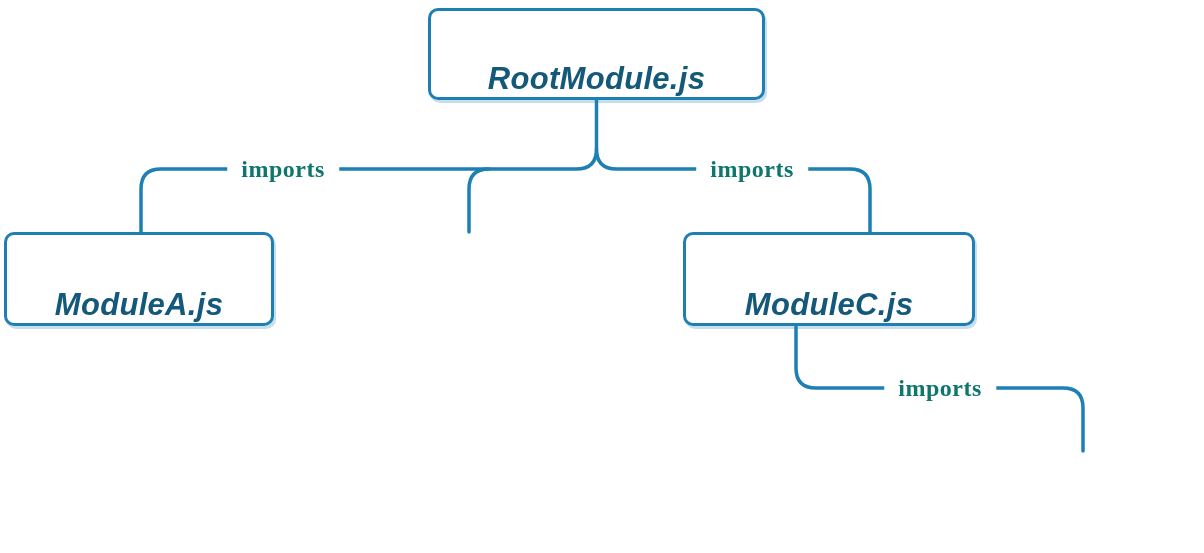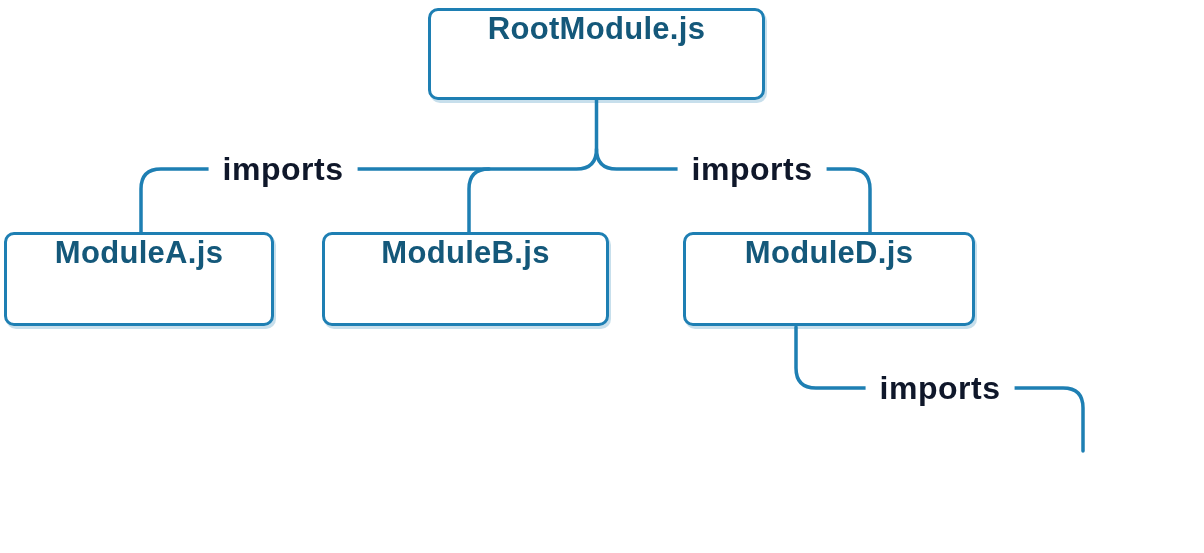--- a/index.html
+++ b/index.html
@@ -28,42 +28,44 @@
     stroke-width: 3.5;
     stroke-linecap: round;
   }
   .node {
     position: absolute;
     background: #ffffff;
     border: 3px solid #1e7fb3;
     border-radius: 10px;
     box-shadow: 2px 3px 0 rgba(30, 127, 179, 0.25);
     display: flex;
-    align-items: flex-start;
+    align-items: flex-end;
     justify-content: center;
     box-sizing: border-box;
+    font-style: italic;
   }
   .node-label {
     color: #14587a;
     font-size: 31px;
     font-weight: 700;
     letter-spacing: 0.3px;
     white-space: nowrap;
   }
   .edge-label {
     position: absolute;
     transform: translate(-50%, -50%);
     background: #ffffff;
-    color: #0f172a;
-    font-size: 32px;
+    color: #0f766e;
+    font-size: 24px;
     font-weight: 700;
     letter-spacing: 0.5px;
     padding: 0 14px;
     white-space: nowrap;
     line-height: 1;
+    font-family: Liberation Serif, serif;
   }
   .node-root    { left: 428px; top: 8px;   width: 337px; height: 92px; }
   .node-a       { left: 4px;   top: 232px; width: 270px; height: 94px; }
   .node-b       { left: 322px; top: 232px; width: 287px; height: 94px; }
   .node-c       { left: 683px; top: 232px; width: 292px; height: 94px; }
   .node-d       { left: 921px; top: 451px; width: 274px; height: 94px; }
   .label-left   { left: 283px; top: 169px; }
   .label-right  { left: 752px; top: 169px; }
   .label-bottom { left: 940px; top: 388px; }
 </style>
@@ -80,26 +82,23 @@
   </svg>
 
   <div class="node node-root">
     <span class="node-label">RootModule.js</span>
   </div>
 
   <div class="node node-a">
     <span class="node-label">ModuleA.js</span>
   </div>
 
-  <div class="node node-b">
-    <span class="node-label">ModuleB.js</span>
-  </div>
 
   <div class="node node-c">
-    <span class="node-label">ModuleD.js</span>
+    <span class="node-label">ModuleC.js</span>
   </div>
 
 
   <span class="edge-label label-left">imports</span>
 
   <span class="edge-label label-right">imports</span>
 
   <span class="edge-label label-bottom">imports</span>
 
 </div>

